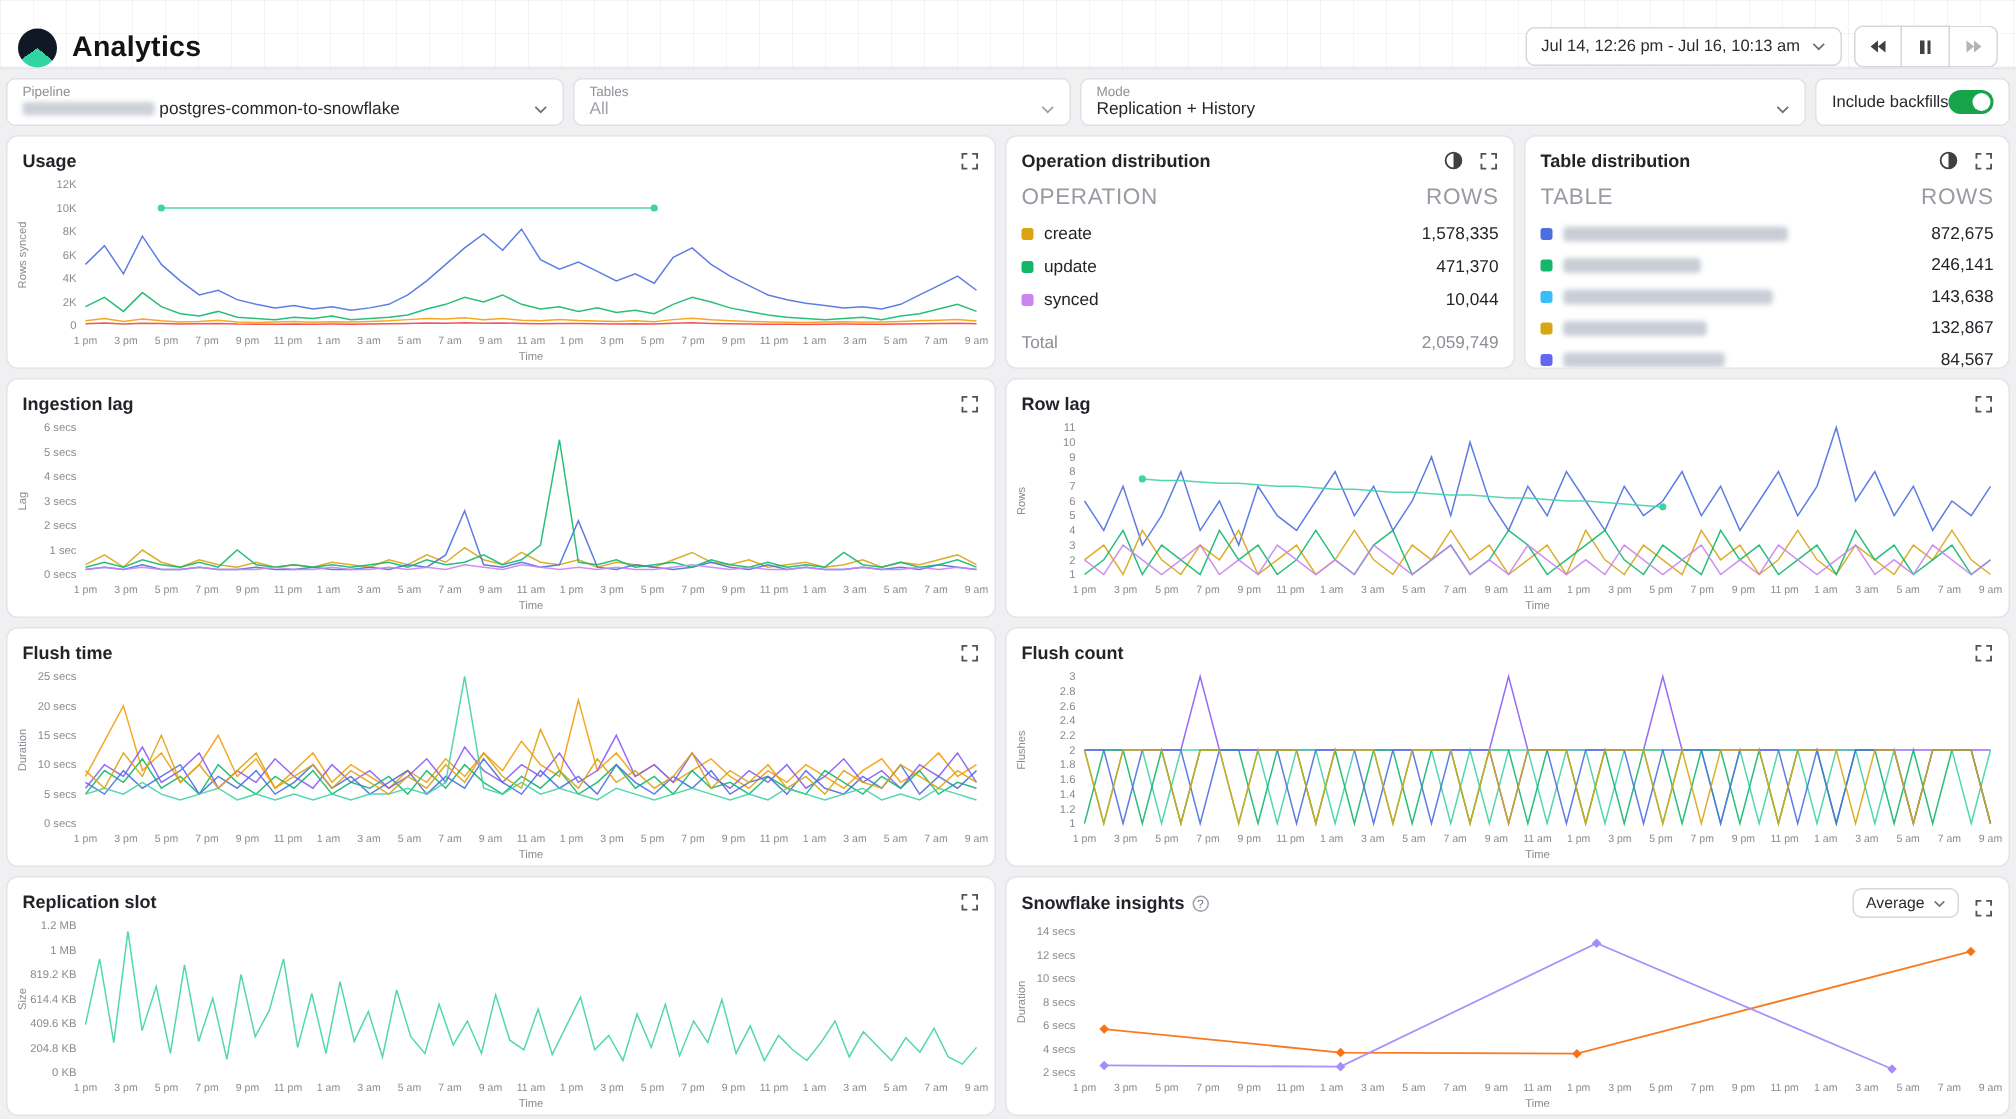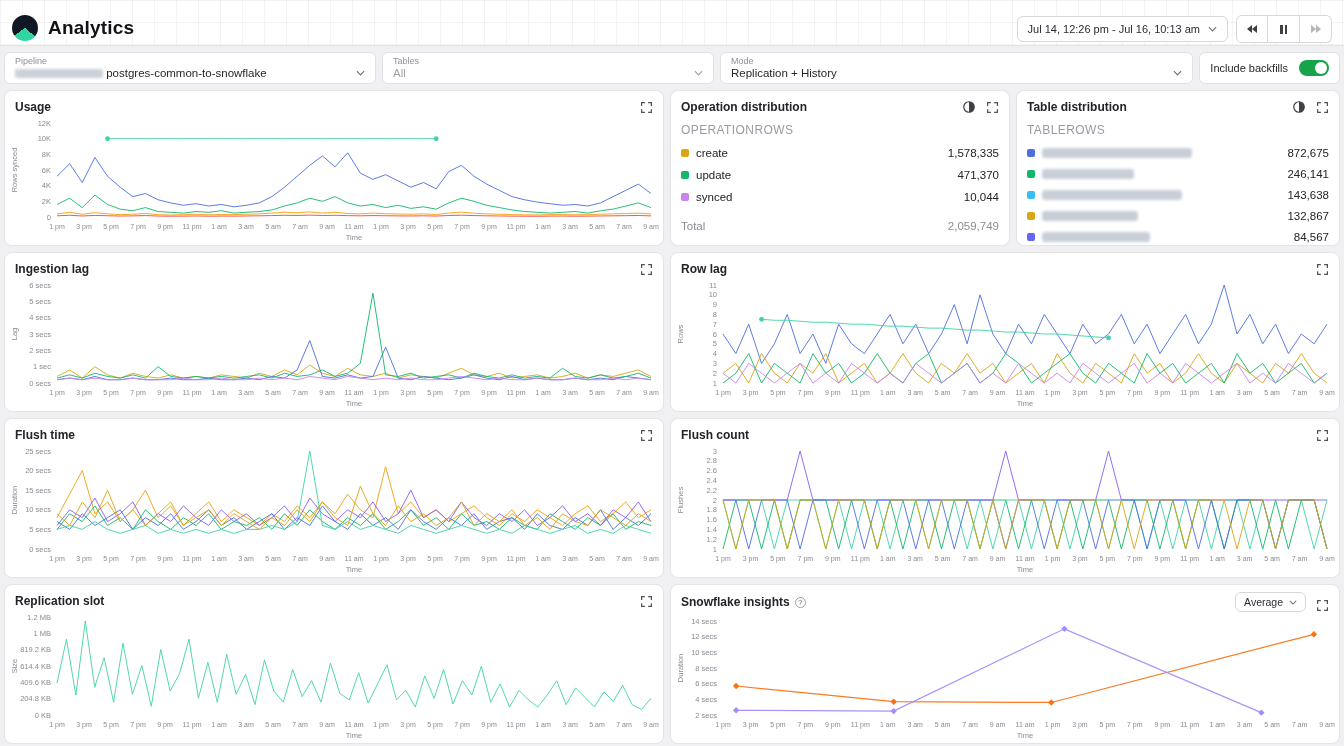--- a/index.html
+++ b/index.html
@@ -9,22 +9,22 @@
     background:#f0f0f2; color:#1c1c21; font-size:12px;
   }
   
   .topbar {
     height:46px; background:#fff;
     background-image:
       linear-gradient(rgba(0,0,0,.045) 1px, transparent 1px),
       linear-gradient(90deg, rgba(0,0,0,.045) 1px, transparent 1px);
     background-size:22px 22px;
     border-bottom:1px solid #e4e4e7;
-    display:flex; align-items:flex-start; justify-content:space-between;
-    padding:15px 12px;
+    display:flex; align-items:flex-end; justify-content:space-between;
+    padding:0 12px;
   }
   .brand { display:flex; align-items:center; gap:10px; }
   .logo {
     width:26px; height:26px; border-radius:50%;
     background: conic-gradient(from 130deg, #2fd6a1 0 105deg, #101826 105deg 360deg);
   }
   .app-title { font-size:19px; font-weight:bold; letter-spacing:.2px; color:#121217; }
   .topbar-right { display:flex; align-items:center; gap:8px; }
   .daterange {
     background:#fff; border:1px solid #d6d6db; border-radius:6px;
@@ -49,21 +49,21 @@
     padding:3px 10px 4px 10px; cursor:pointer;
   }
   .filter-label { font-size:9px; color:#90909a; margin-bottom:1px; }
   .filter-value { font-size:11.5px; color:#27272c; display:flex; align-items:center; justify-content:space-between; gap:8px; }
   .filter-value.muted { color:#a1a1aa; }
   .w-pipeline { width:372px; }
   .w-tables { width:332px; }
   .w-mode { flex:1; }
   .backfill-box {
     background:#fff; border:1px solid #e1e1e5; border-radius:6px;
-    display:flex; align-items:center; gap:11px; padding:0 10px; font-size:11px; color:#27272c;
+    display:flex; align-items:center; gap:0; padding:0 10px; font-size:11px; color:#27272c;
     white-space:nowrap; cursor:pointer;
   }
   .toggle { width:30px; height:16px; border-radius:9px; background:#17a34a; position:relative; flex:0 0 auto; }
   .toggle .knob { position:absolute; right:2px; top:2px; width:12px; height:12px; border-radius:50%; background:#fff; }
   .blur-block { display:inline-block; height:9px; background:#ccd1d8; border-radius:2px; filter:blur(1.6px); vertical-align:middle; }
   
   .grid { padding:4px; display:flex; flex-direction:column; gap:6px; }
   .grid-row { display:flex; gap:6px; }
   .card {
     background:#fff; border:1px solid #e4e4e7; border-radius:8px;
@@ -82,21 +82,21 @@
     color:#71717a; font-size:8px; font-weight:normal;
     display:inline-flex; align-items:center; justify-content:center;
   }
   .mini-select {
     border:1px solid #d6d6db; border-radius:6px; background:#fff;
     font-size:10.5px; color:#2b2b31; padding:3px 8px;
     display:flex; align-items:center; gap:6px; cursor:pointer;
   }
   
   .dist-table { padding:4px 10px 0 10px; }
-  .dist-head { display:flex; font-size:12px; letter-spacing:.4px; color:#9a9aa3; padding:4px 0 5px 0; }
+  .dist-head { display:flex; justify-content:space-between; font-size:15px; letter-spacing:.4px; color:#9a9aa3; padding:4px 0 5px 0; }
   .dist-row { display:flex; justify-content:space-between; align-items:center; height:22px; font-size:11.5px; color:#232329; }
   .dist-name { display:flex; align-items:center; gap:7px; }
   .swatch { width:8px; height:8px; border-radius:2px; flex:0 0 auto; }
   .dist-val { color:#232329; }
   .dist-total { display:flex; justify-content:space-between; align-items:flex-end; height:24px; font-size:11.5px; color:#8c8c95; }
   .name-blur { height:10px; background:#c9ced6; border-radius:3px; filter:blur(1.8px); }
 </style>
 </head>
 <body>
 

